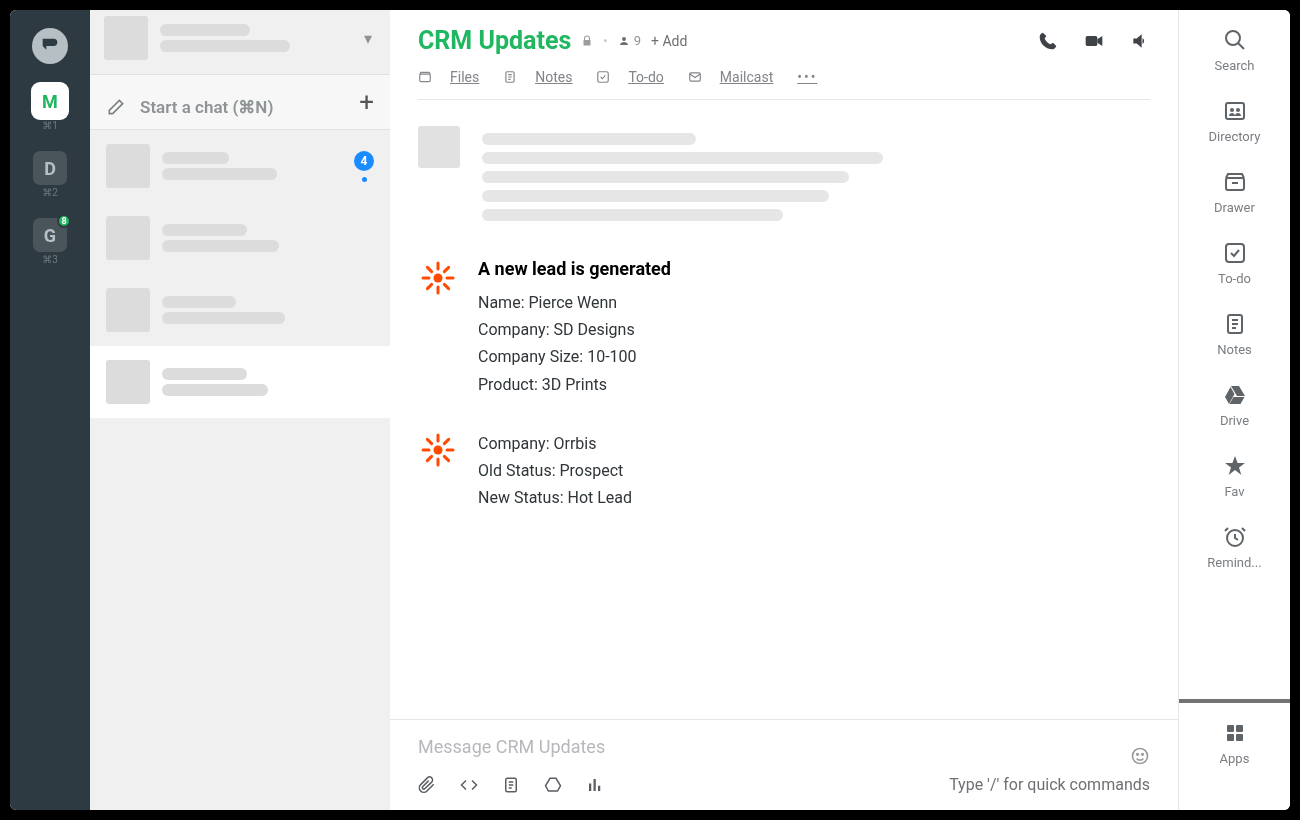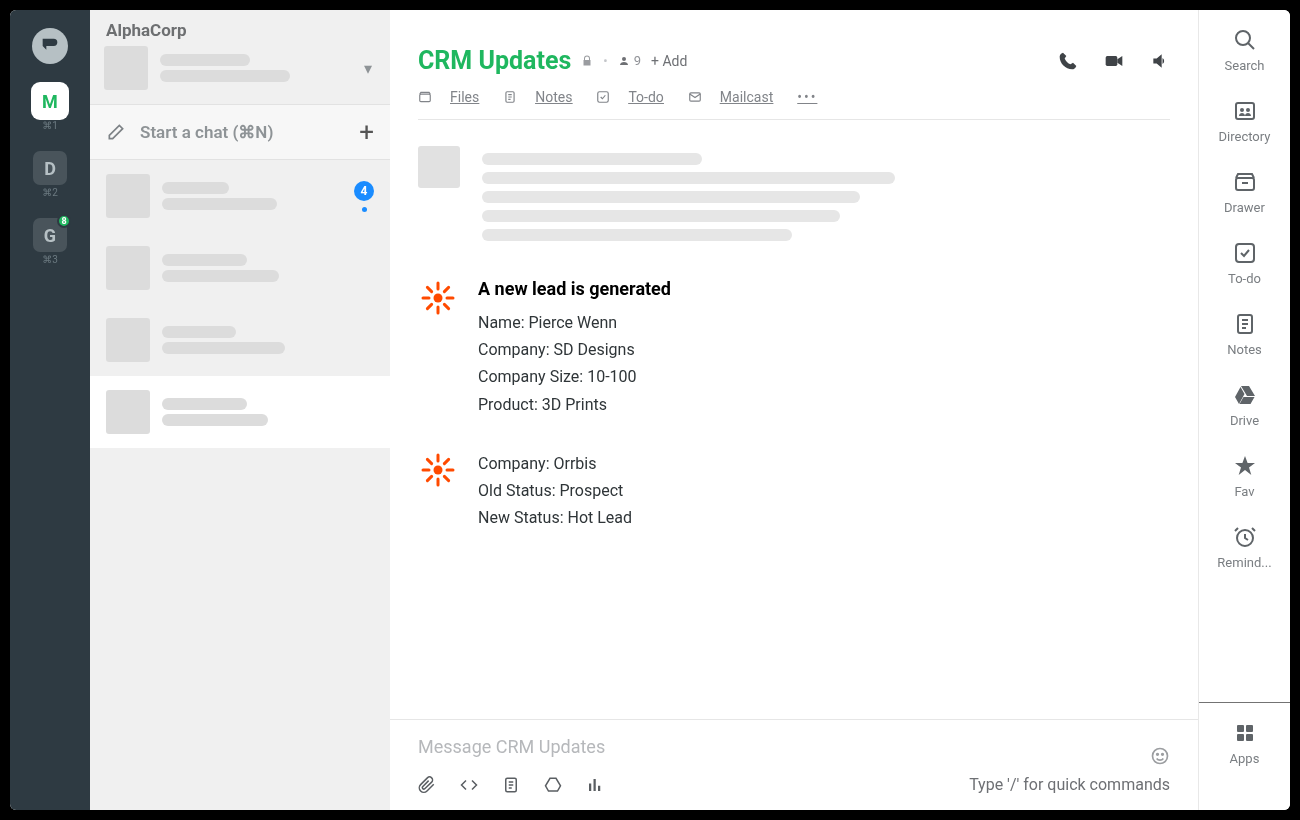--- a/index.html
+++ b/index.html
@@ -19,34 +19,34 @@
 
 .side { width:300px; background:#f0f0f0; display:flex; flex-direction:column; }
 .orow { display:flex; align-items:center; padding:10px 16px 0; }
 .org { color:#6d6f71; font-weight:700; font-size:17px; flex:1; }
 .who { display:flex; align-items:center; padding:6px 14px 14px; }
 .ava { width:44px; height:44px; background:#dcdcdc; border-radius:3px; margin-right:12px; }
 .bars { flex:1; }
 .bar { height:12px; background:#dcdcdc; border-radius:6px; margin:4px 0; }
 .w45{width:45%}.w65{width:65%}.w50{width:50%}.w58{width:58%}.w35{width:35%}.w55{width:55%}.w40{width:40%}.w60{width:60%}
 .chev { color:#8e9396; font-size:16px; padding:0 4px; }
-.start { display:flex; align-items:center; padding:12px 16px; border-top:1px solid #e2e2e2; border-bottom:1px solid #e2e2e2; background:#f7f7f7; }
+.start { display:flex; align-items:flex-end; padding:12px 16px; border-top:1px solid #e2e2e2; border-bottom:1px solid #e2e2e2; background:#f7f7f7; }
 .start svg { margin-right:14px; }
 .start span { color:#8e9396; font-size:17px; font-weight:600; flex:1; }
 .plus { color:#555; font-size:26px; font-weight:400; }
 .clist { flex:1; overflow:auto; }
 .crow { display:flex; align-items:center; padding:14px 16px; }
 .crow.on { background:#fff; }
 .cav { width:44px; height:44px; background:#dcdcdc; border-radius:3px; margin-right:12px; }
 .clines { flex:1; }
 .badge { width:20px; height:20px; border-radius:50%; background:#1a8cff; color:#fff; font-size:12px; font-weight:700; display:flex; align-items:center; justify-content:center; }
 .tiny { width:5px; height:5px; background:#1a8cff; border-radius:50%; margin:6px auto 0; }
 
 
-.main { flex:1; display:flex; flex-direction:column; background:#fff;margin-top:20px; }
+.main { flex:1; display:flex; flex-direction:column; background:#fff; }
 .head { padding:16px 28px 0; }
 .titlerow { display:flex; align-items:center; gap:10px; }
 .title { color:#1fb75f; font-weight:700; font-size:25px; }
 .hi { color:#919398; font-size:13px; display:inline-flex; align-items:center; gap:4px; }
 .hi.sep::before { content:"•"; margin-right:6px; color:#c4c6ca; }
 .addl { color:#6e7074; font-size:14px; }
 .hact { margin-left:auto; display:flex; gap:26px; color:#3f4347; }
 .tabs { display:flex; gap:24px; margin-top:14px; color:#818489; font-size:14px; align-items:center; }
 .tabs span { display:inline-flex; align-items:center; gap:18px;text-decoration:underline; }
 .hr { height:1px; background:#e6e6e6; margin:14px 0 0; }
@@ -62,24 +62,24 @@
 .mh { font-weight:700; font-size:18px; color:#000000; margin-bottom:10px; }
 .ml { font-size:16px; color:#2f3538; line-height:1.7; }
 
 .comp { border-top:1px solid #e6e6e6; padding:16px 28px; }
 .ci { color:#b6b8bb; font-size:18px; margin-bottom:18px; }
 .cb { display:flex; align-items:flex-end; gap:24px; color:#5a5e62; }
 .hint { margin-left:auto; color:#6e7074; font-size:16px; }
 .emoji { margin-left:auto; color:#9c9ea1; }
 
 
-.rrail { width:92px; background:#fff; border-left:1px solid #e8e8e8; display:flex; flex-direction:column; align-items:center; padding-top:18px; }
+.rrail { width:112px; background:#fff; border-left:1px solid #e8e8e8; display:flex; flex-direction:column; align-items:center; padding-top:18px; }
 .rit { display:flex; flex-direction:column; align-items:center; gap:6px; color:#7a7e82; font-size:13px; margin-bottom:26px; cursor:pointer; width:100%; }
 .rit svg { color:#5f6468; }
-.apps { margin-top:auto; border-top:1px solid #737373; width:100%; padding:18px 0; }
+.apps { margin-top:auto; border-top:4px solid #737373; width:100%; padding:18px 0; }
 
 svg { display:block; }
 </style>
 </head>
 <body>
 
 <div class="app">
 
   <div class="rail">
     <div class="logo">
@@ -102,23 +102,20 @@
     <div class="wsbox">
       <div class="ws dim">
         <span>G</span>
         <span class="dot">8</span>
       </div>
       <div class="kbd">⌘3</div>
     </div>
   </div>
 
   <div class="side">
-    <div class="orow">
-      <div class="org">AlphaCorp</div>
-    </div>
     <div class="who">
       <div class="ava"></div>
       <div class="bars">
           <div class="bar w45"></div>
           <div class="bar w65"></div>
         </div>
       <div class="chev">▾</div>
     </div>
     <div class="start">
       <svg width="20" height="20" viewBox="0 0 24 24" fill="none" stroke="#7d8286" stroke-width="2">

